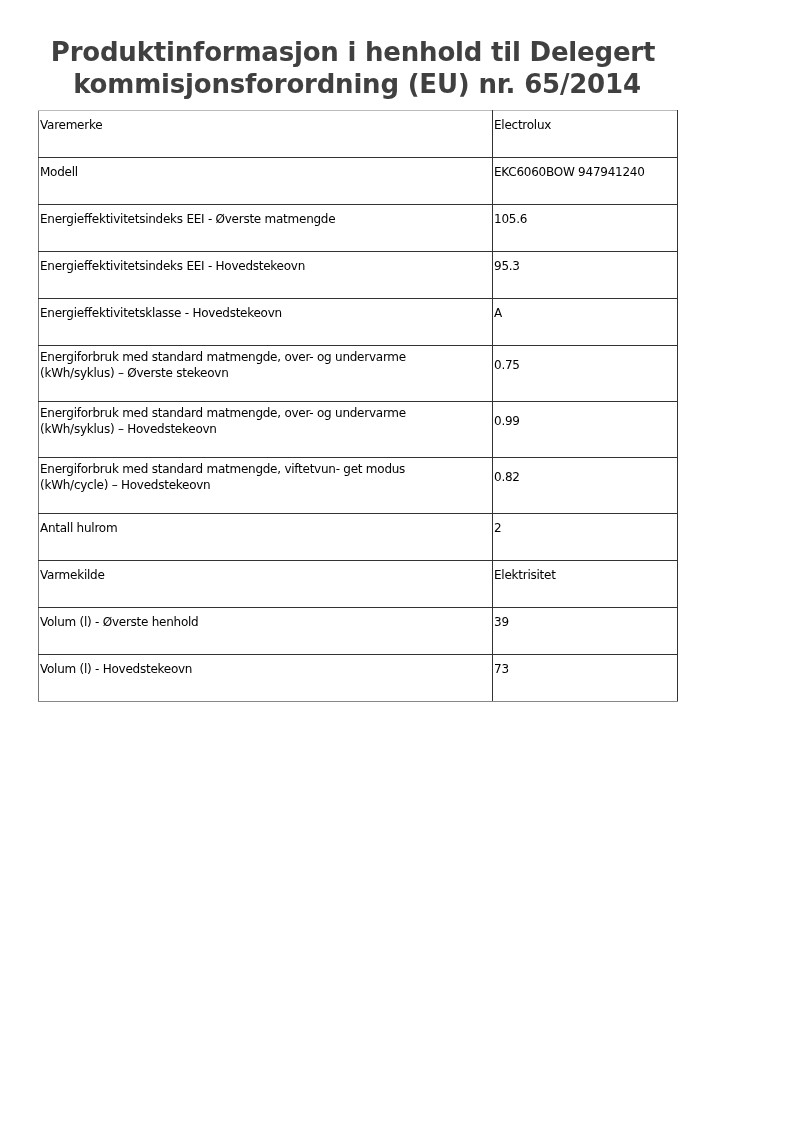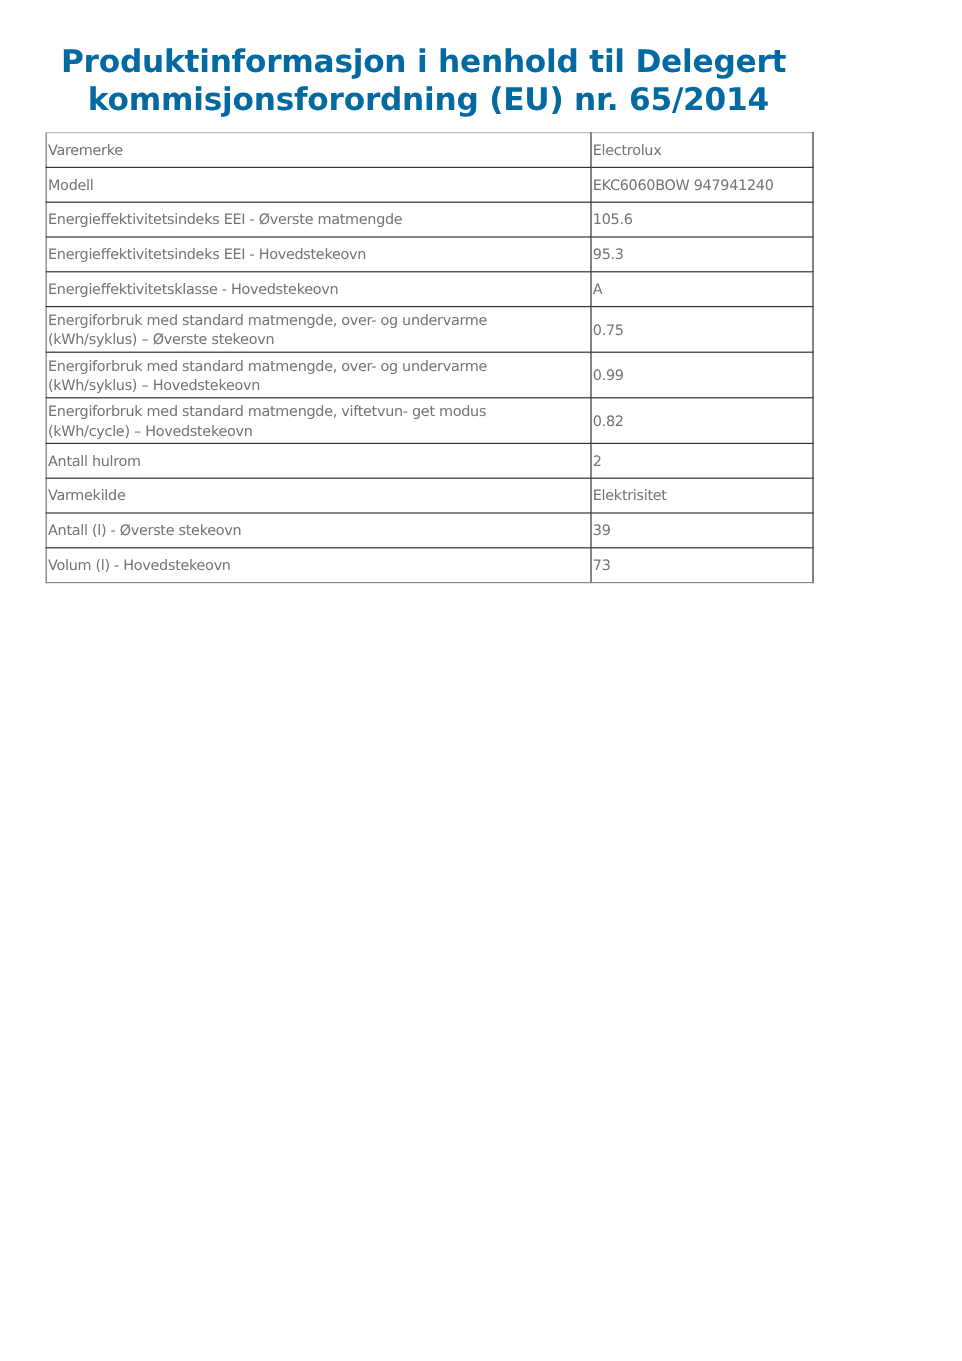--- a/index.html
+++ b/index.html
@@ -14,21 +14,21 @@
       overflow: hidden;
       font-family: "DejaVu Sans", "Liberation Sans", sans-serif;
       color: #000;
     }
     .title {
       position: absolute;
       left: 0;
       top: 36px;
       width: 706px;
       text-align: center;
-      color: #0369a1;
+      color: #404040;
       font-family: "DejaVu Sans", sans-serif;
       font-weight: bold;
       font-size: 26px;
       line-height: 32px;
       letter-spacing: -0.2px;
       margin: 0;
     }
     .title .line {
       display: block;
       white-space: nowrap;
@@ -44,24 +44,24 @@
       border-collapse: collapse;
       table-layout: fixed;
       font-family: "DejaVu Sans", sans-serif;
       font-size: 12px;
       letter-spacing: -0.25px;
     }
     table.info col.c1 { width: 454px; }
     table.info col.c2 { width: 185px; }
     table.info td {
       border: 1px solid #333;
-      padding: 0 0 0 1px;
+      padding: 0 0 18px 1px;
       vertical-align: middle;
       line-height: 16px;
-      color: #737373;
+      color: #000000;
       white-space: nowrap;
       overflow: hidden;
     }
     table.info tr:first-child td {
       border-top: 1.5px solid #bbbbbb;
     }
     table.info td.label-cell {
       border-left: 1px solid #777;
     }
     table.info tr:last-child td {
@@ -143,21 +143,21 @@
       <td>2</td>
     </tr>
     <tr class="single">
       <td class="label-cell">
           <span class="ml">Varmekilde</span>
         </td>
       <td>Elektrisitet</td>
     </tr>
     <tr class="single">
       <td class="label-cell">
-          <span class="ml">Antall (l) - Øverste stekeovn</span>
+          <span class="ml">Volum (l) - Øverste henhold</span>
         </td>
       <td>39</td>
     </tr>
     <tr class="single">
       <td class="label-cell">
           <span class="ml">Volum (l) - Hovedstekeovn</span>
         </td>
       <td>73</td>
     </tr>
   </tbody>

